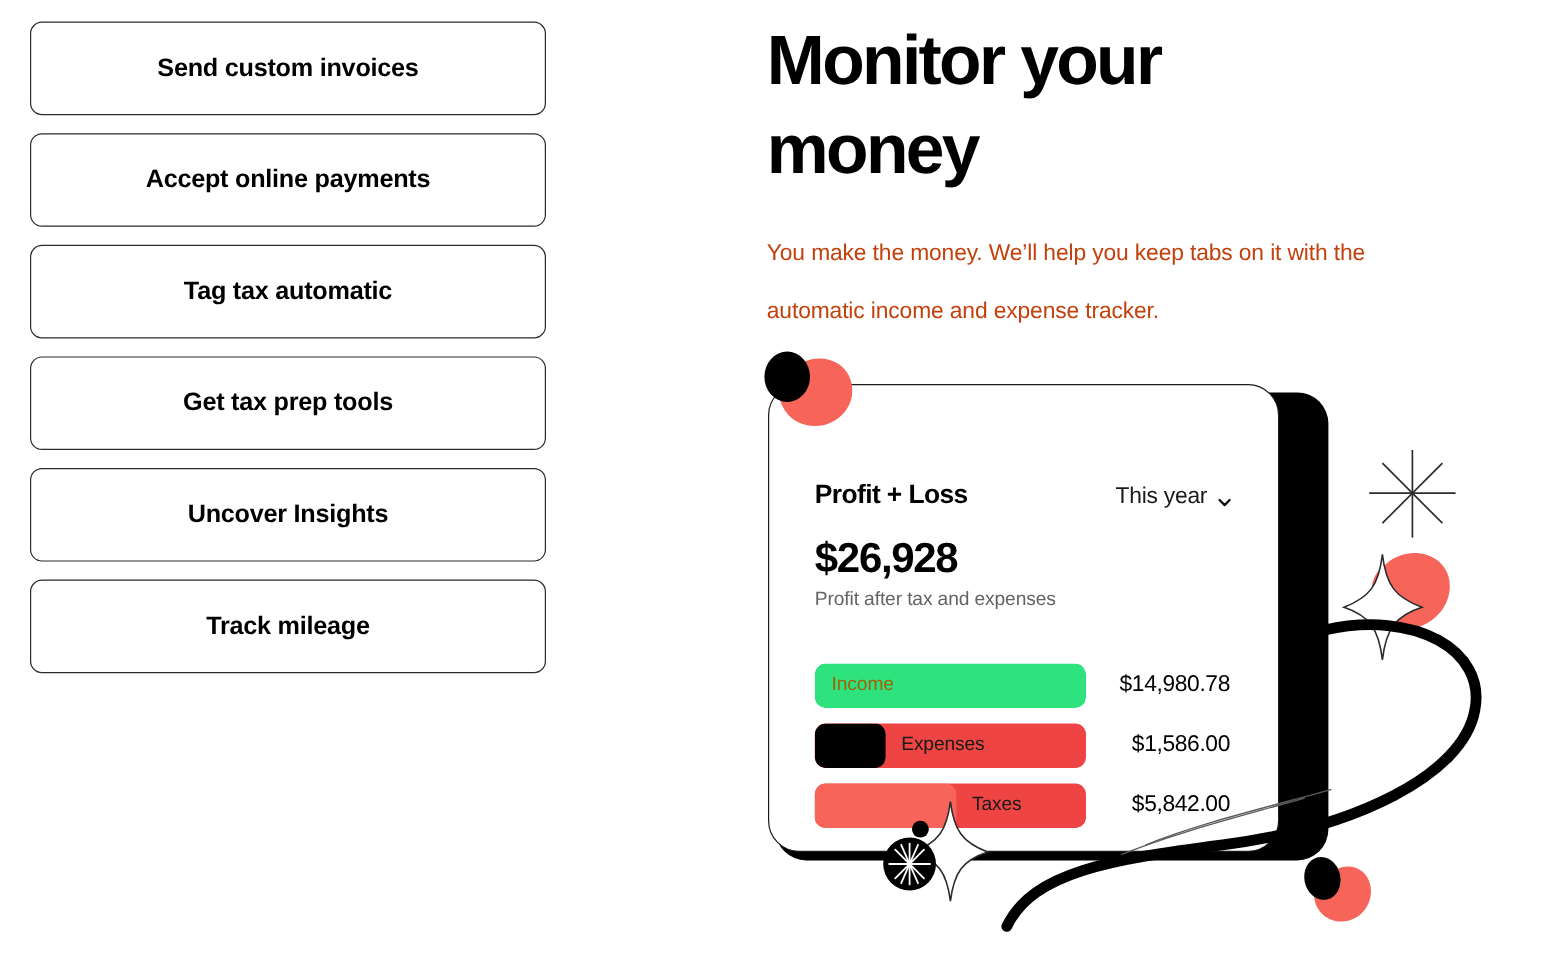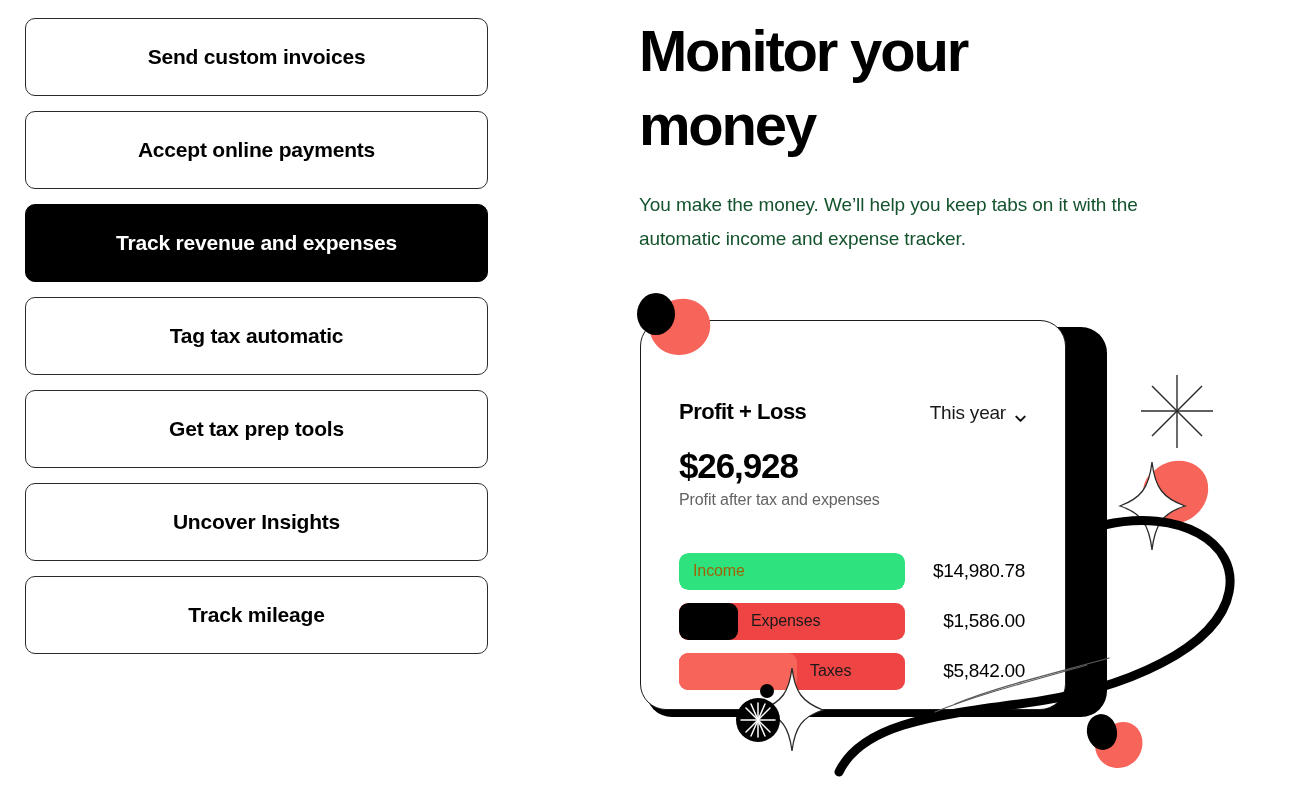--- a/index.html
+++ b/index.html
@@ -21,21 +21,21 @@
 
   
   .nav-list {
     position: absolute;
     left: 25px;
     top: 18px;
     width: 430px;
   }
 
   .nav-item {
-    width: 463px;
+    width: 430px;
     height: 78px;
     border: 1px solid #2b2b2b;
     border-radius: 10px;
     background: #ffffff;
     color: #000000;
     display: flex;
     align-items: center;
     justify-content: center;
     font-size: 21px;
     font-weight: bold;
@@ -71,22 +71,22 @@
     letter-spacing: -2.2px;
     color: #000000;
   }
 
   .subcopy {
     position: absolute;
     left: 0;
     top: 188px;
     width: 555px;
     font-size: 19px;
-    line-height: 34px;
-    color: #14532d;
+    line-height: 48px;
+    color: #c2410c;
     letter-spacing: -0.1px;
   }
 
   
   .stage {
     position: absolute;
     left: 0;
     top: 280px;
     width: 655px;
     height: 527px;
@@ -245,23 +245,20 @@
 <body>
 
 <div class="page">
 
   <div class="nav-list">
     <div class="nav-item">
       <span>Send custom invoices</span>
     </div>
     <div class="nav-item">
       <span>Accept online payments</span>
-    </div>
-    <div class="nav-item active">
-      <span>Track revenue and expenses</span>
     </div>
     <div class="nav-item">
       <span>Tag tax automatic</span>
     </div>
     <div class="nav-item">
       <span>Get tax prep tools</span>
     </div>
     <div class="nav-item">
       <span>Uncover Insights</span>
     </div>

